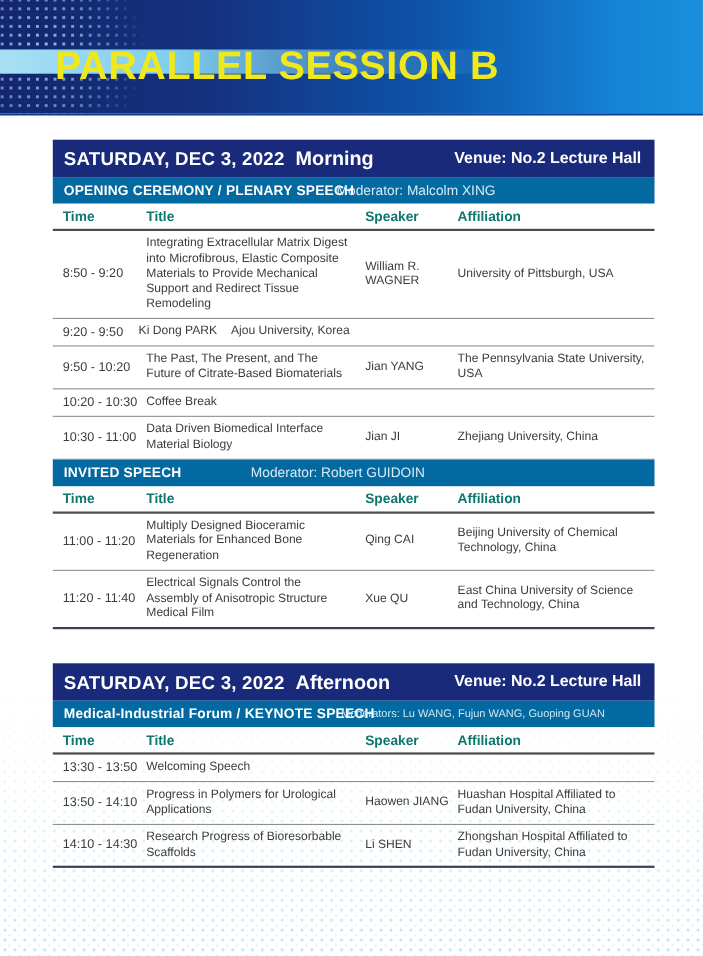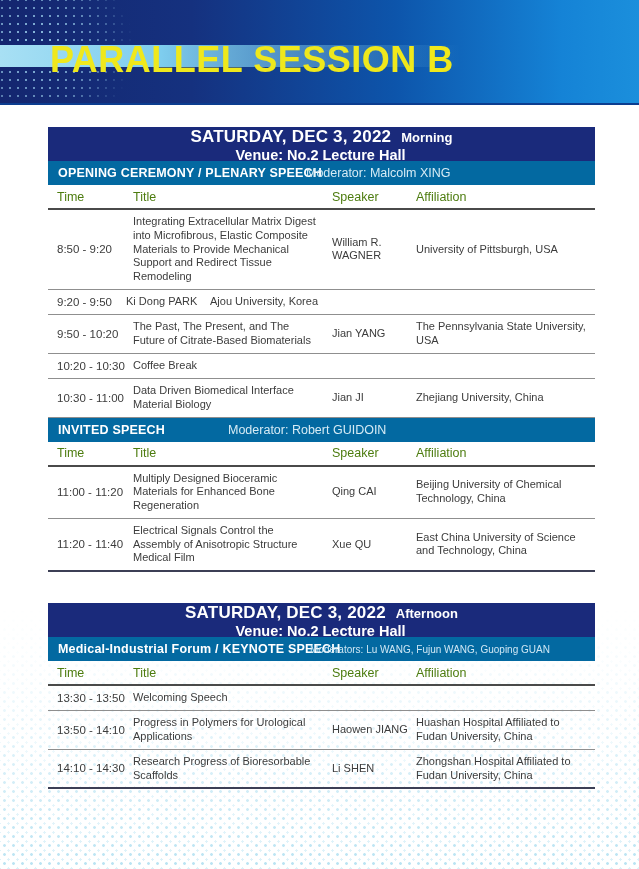--- a/index.html
+++ b/index.html
@@ -40,41 +40,41 @@
       radial-gradient(rgba(150,215,238,.35) 1.1px,rgba(150,215,238,0) 1.3px) 4px 5px/9px 9px;
     -webkit-mask-image:linear-gradient(180deg,transparent 0%,rgba(0,0,0,.2) 30%,rgba(0,0,0,.55) 60%,#000 100%);
     mask-image:linear-gradient(180deg,transparent 0%,rgba(0,0,0,.2) 30%,rgba(0,0,0,.55) 60%,#000 100%);
   }
 
   
   .tables-wrap{position:absolute;left:48px;top:127px;width:547px;z-index:1;}
   .table-block{margin-bottom:31px;}
   .thead{
     display:flex;align-items:center;justify-content:space-between;
-    background:#1a2a7b;color:#fff;height:34px;padding:0 10px 0 10px;box-sizing:border-box;flex-direction:column;
+    background:#1a2a7b;color:#fff;height:34px;padding:0 10px 0 10px;box-sizing:border-box;
   }
   .thead .left{display:flex;align-items:baseline;}
   .thead .date{font-size:17px;font-weight:bold;letter-spacing:.2px;}
-  .thead .period{font-size:13px;font-weight:bold;margin-left:10px;}
+  .thead .period{font-size:18px;font-weight:bold;margin-left:10px;}
   .thead .venue{font-size:14.5px;font-weight:bold;padding-right:2px;}
   .subbar{
     position:relative;background:#0369a1;color:#fff;height:24px;
     display:flex;align-items:center;padding-left:10px;box-sizing:border-box;
   }
   .sec-name{font-size:12.5px;font-weight:bold;letter-spacing:.2px;}
   .mod{position:absolute;top:0;height:24px;display:flex;align-items:center;
        color:#d6ebf5;font-size:12.5px;font-weight:normal;}
   .s00 .mod{left:258px;}
   .s01 .mod{left:180px;}
   .s10 .mod{left:262px;font-size:10px;color:#cfe7f4;}
   .cols{
     display:flex;align-items:center;height:23px;
     border-bottom:2px solid #4a4a4a;
   }
-  .cols .col{font-size:12.5px;font-weight:normal;color:#4d7c0f;}
+  .cols .col{font-size:12.5px;font-weight:bold;color:#0f766e;}
   .row{
     display:flex;align-items:center;
     border-bottom:1px solid #8f8f8f;
     padding:5px 0 5px 0;min-height:13px;
   }
   .table-block .row:last-child{border-bottom:2px solid #3c3f55;}
   .cell,.col{box-sizing:border-box;}
   .c0{width:78px;padding-left:9px;flex:none;}
   .c1{width:206px;padding-left:7px;padding-right:10px;flex:none;}
   .c2{width:84px;padding-right:6px;flex:none;}

